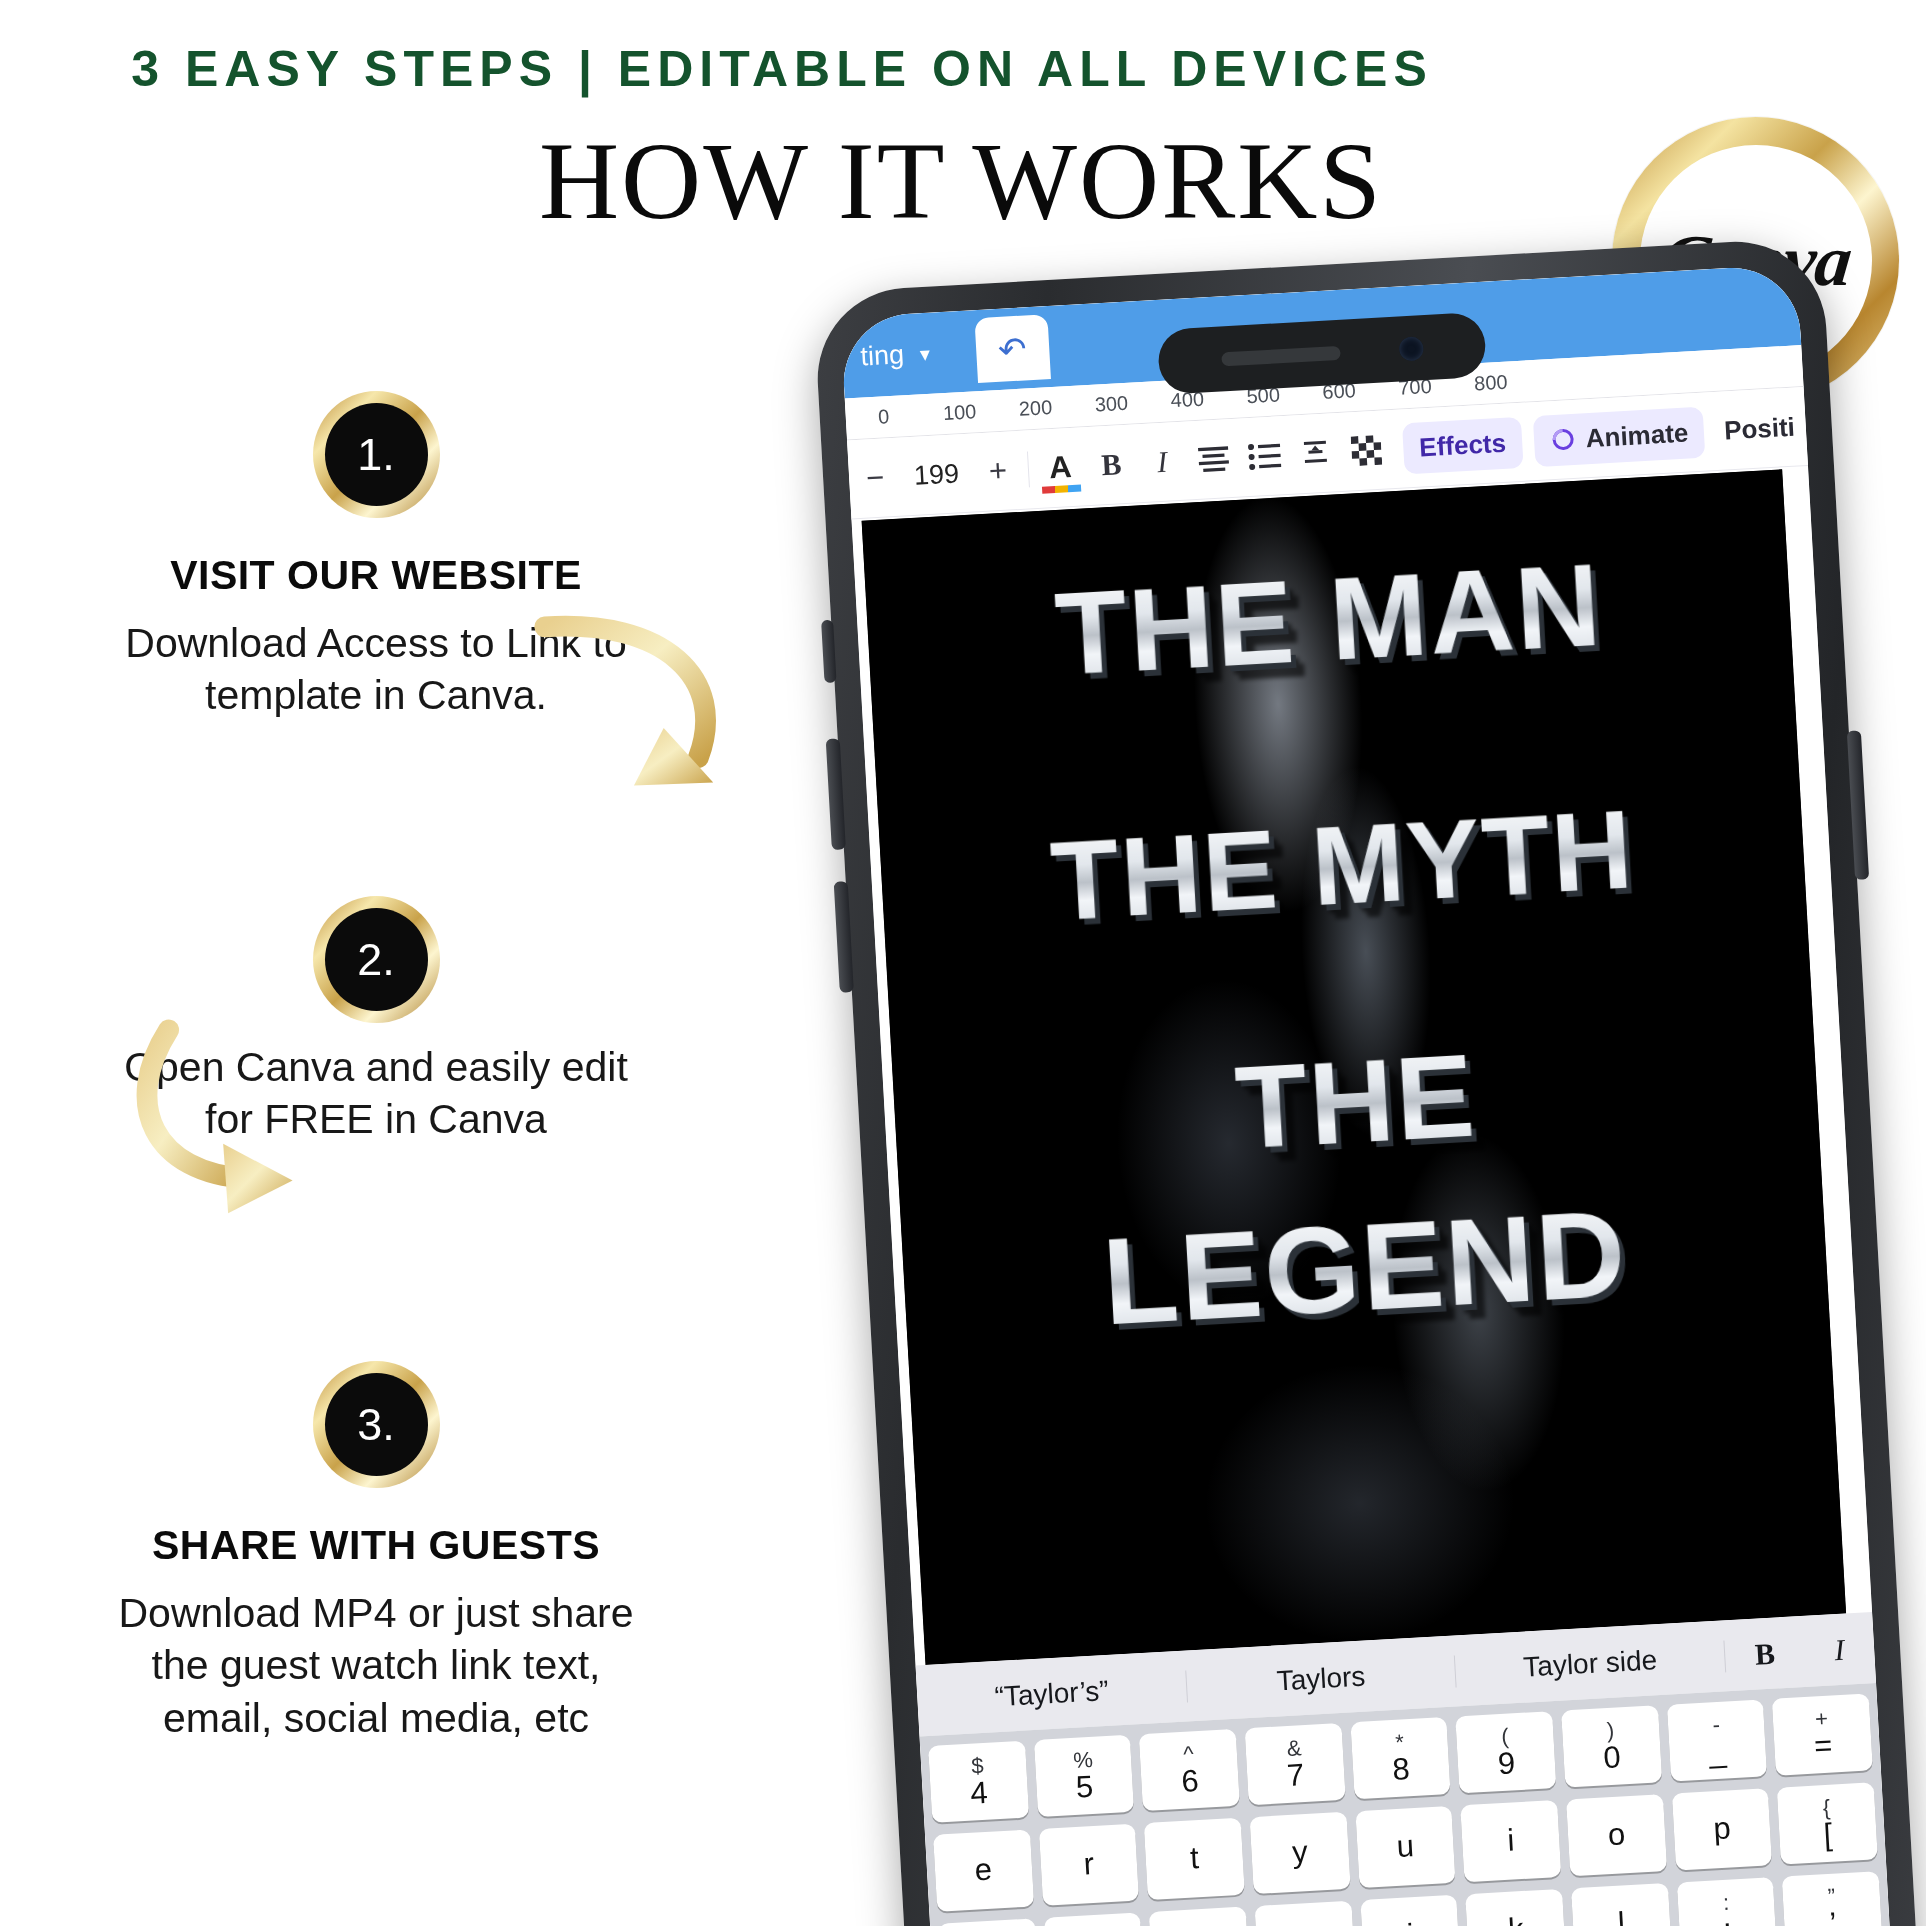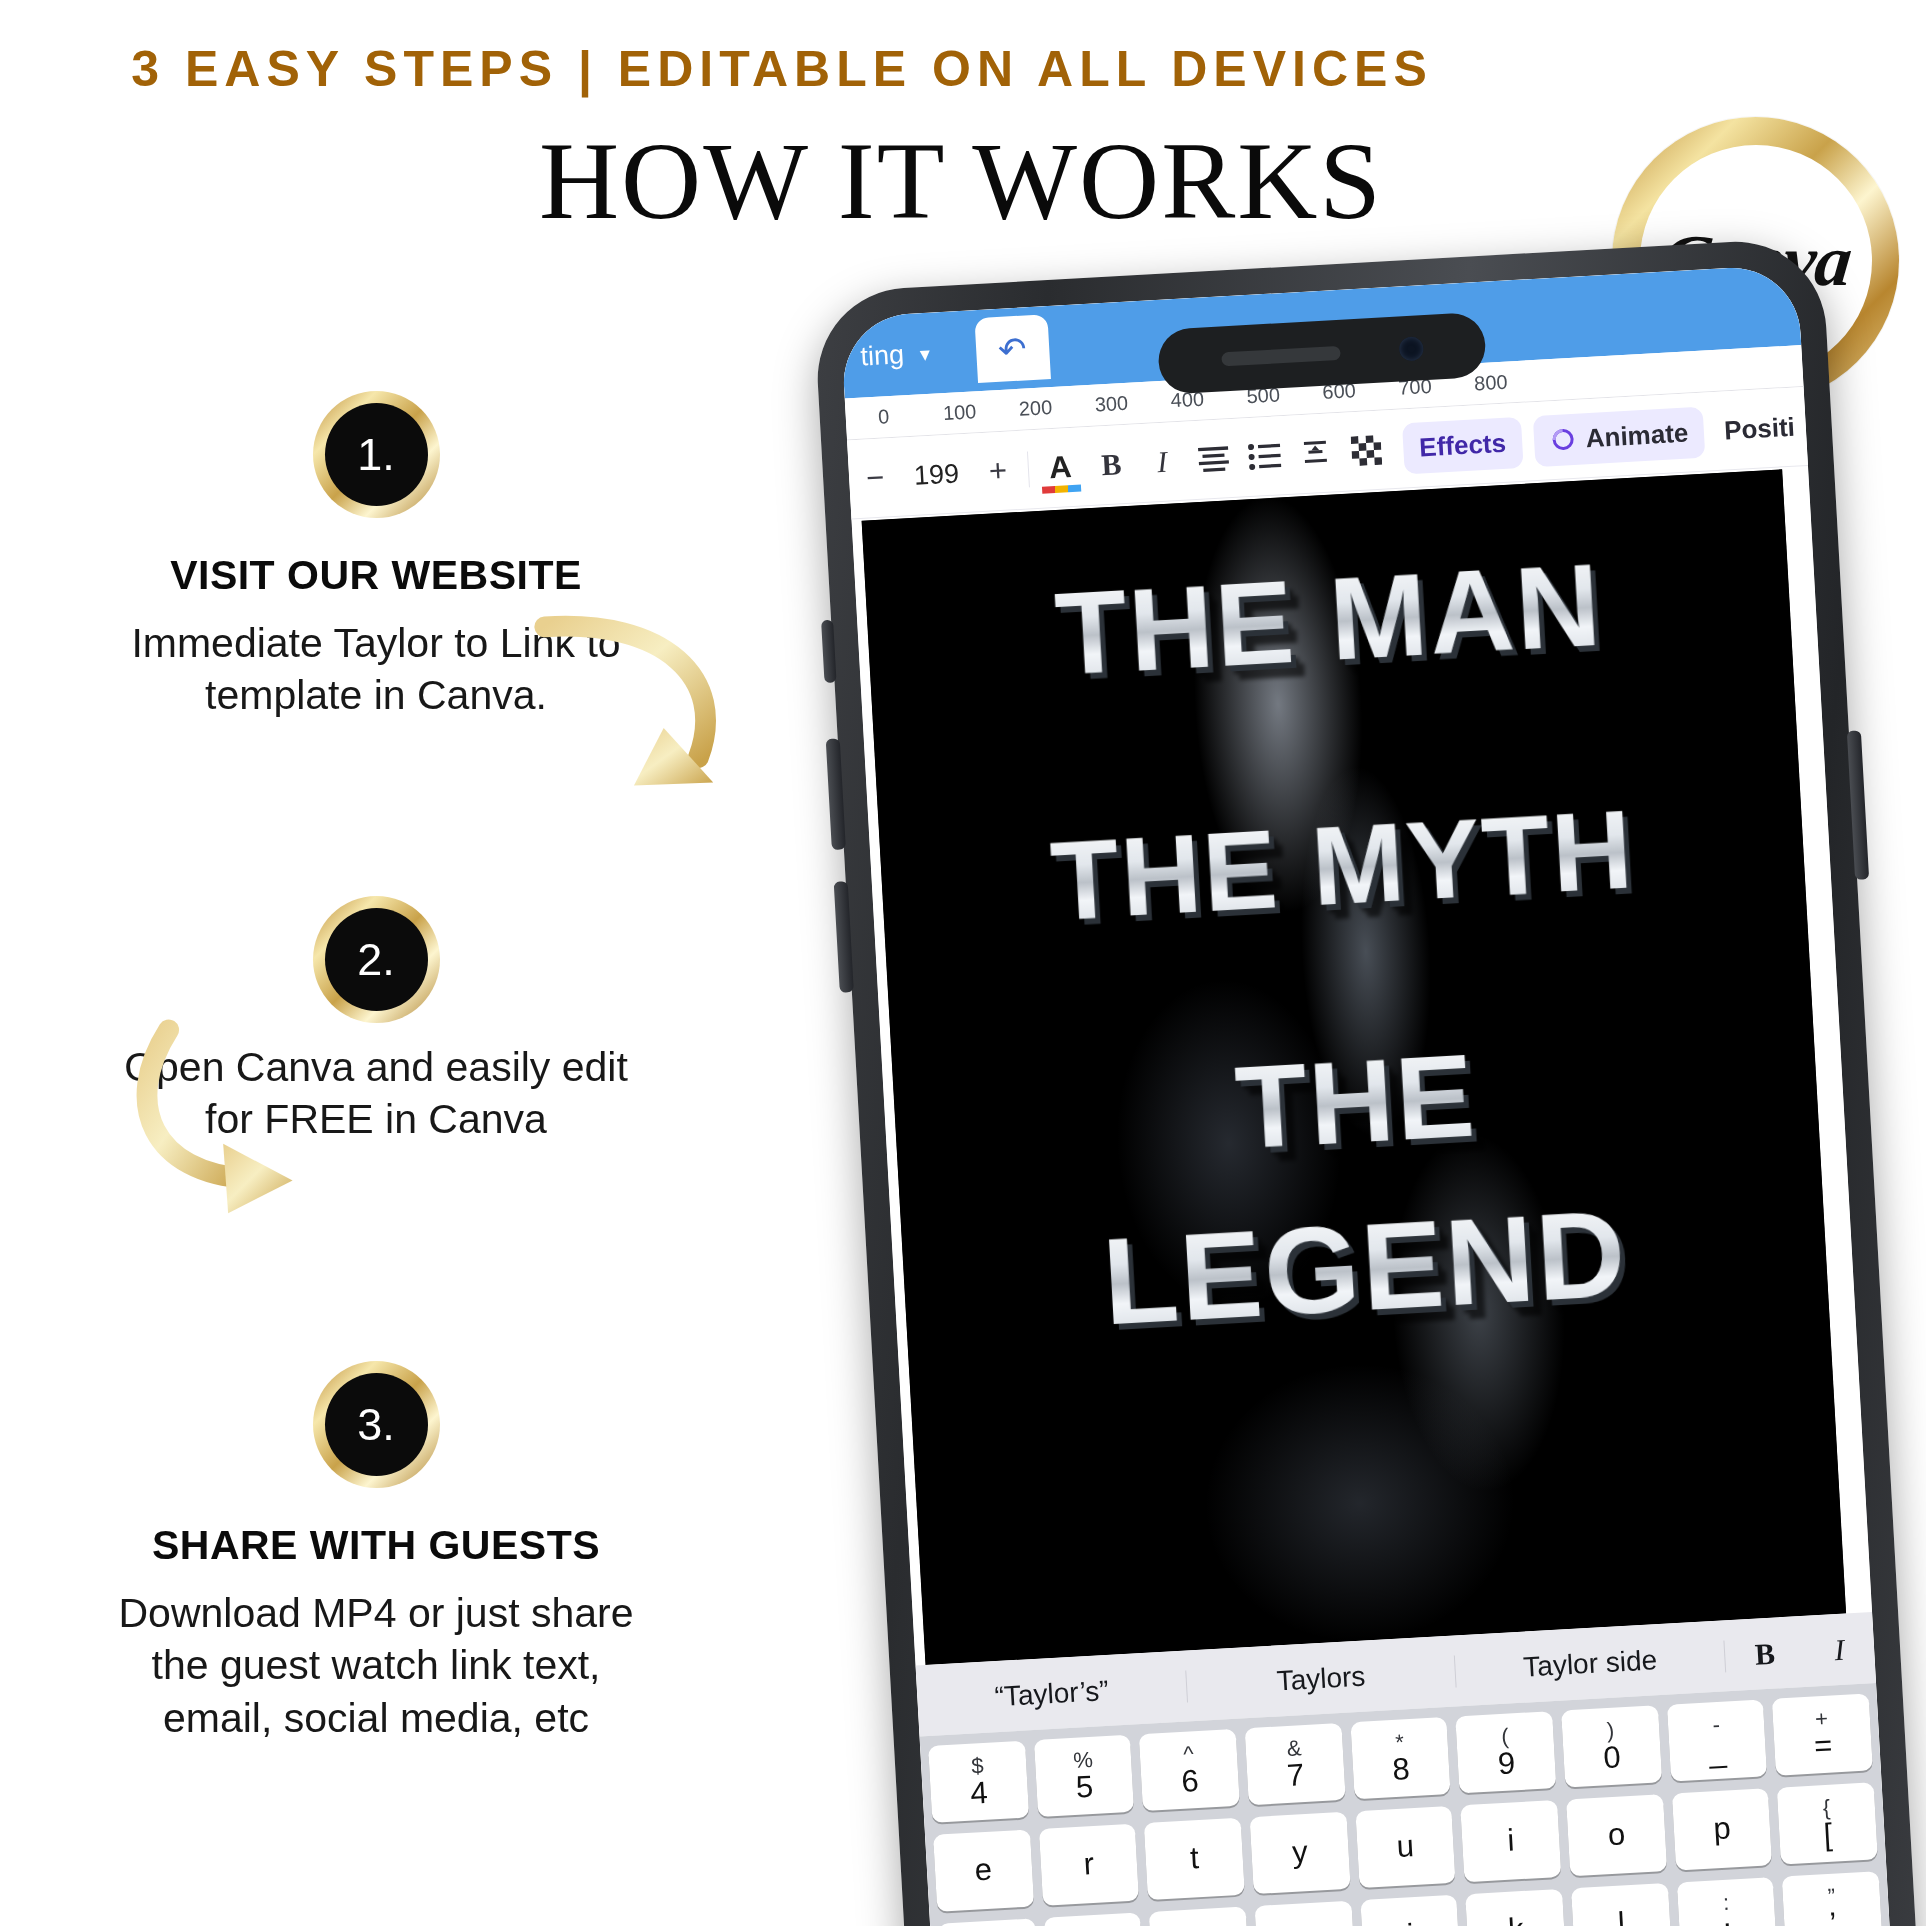--- a/index.html
+++ b/index.html
@@ -17,21 +17,21 @@
   }
 
   
   .hdr-sub {
     position: absolute;
     top: 40px; left: 0; width: 1564px;
     text-align: center;
     font-weight: 700;
     font-size: 50px;
     letter-spacing: 6px;
-    color: #a16207;
+    color: #14532d;
   }
   .hdr-title {
     position: absolute;
     top: 117px; left: 0; width: 1922px;
     text-align: center;
     font-family: "Liberation Serif", serif;
     font-size: 111px;
     letter-spacing: 2px;
     color: #0a0a0a;
   }
@@ -267,21 +267,21 @@
     <div class="canva-badge-inner">
       <span class="canva-word">Canva</span>
     </div>
   </div>
 
   <div class="step" id="step1">
     <div class="step-badge">
       <div class="step-badge-inner">1.</div>
     </div>
     <div class="step-title">VISIT OUR WEBSITE</div>
-    <div class="step-desc">Immediate Taylor to Link to template in Canva.</div>
+    <div class="step-desc">Download Access to Link to template in Canva.</div>
   </div>
 
   <svg class="arrow" id="arrow1" width="228" height="218" viewBox="0 0 230 220">
     <defs>
       <linearGradient id="g1" x1="0" y1="0" x2="1" y2="1">
         <stop offset="0%" stop-color="#e9d08f"></stop>
         <stop offset="45%" stop-color="#f7eec2"></stop>
         <stop offset="100%" stop-color="#c9a24a"></stop>
       </linearGradient>
     </defs>

